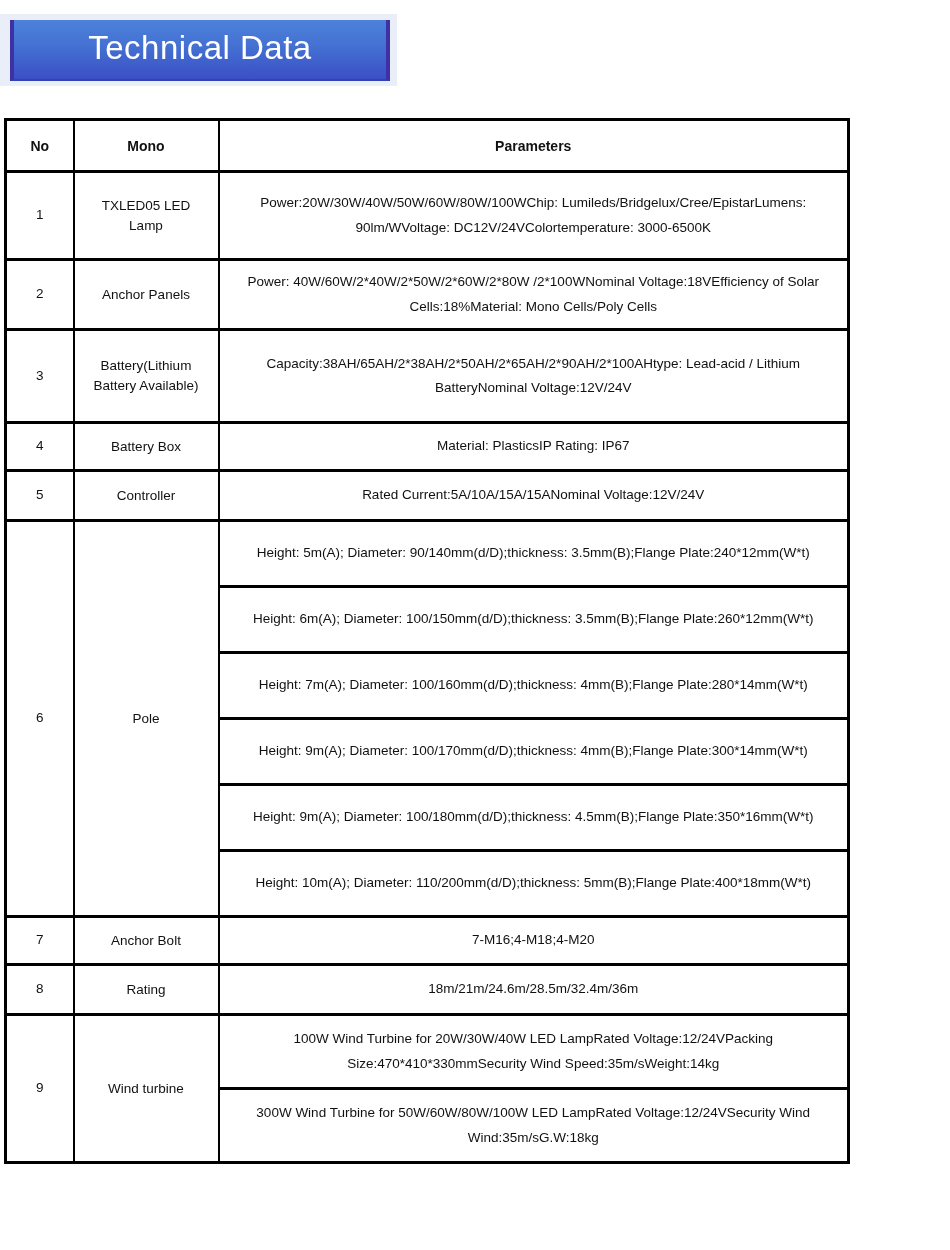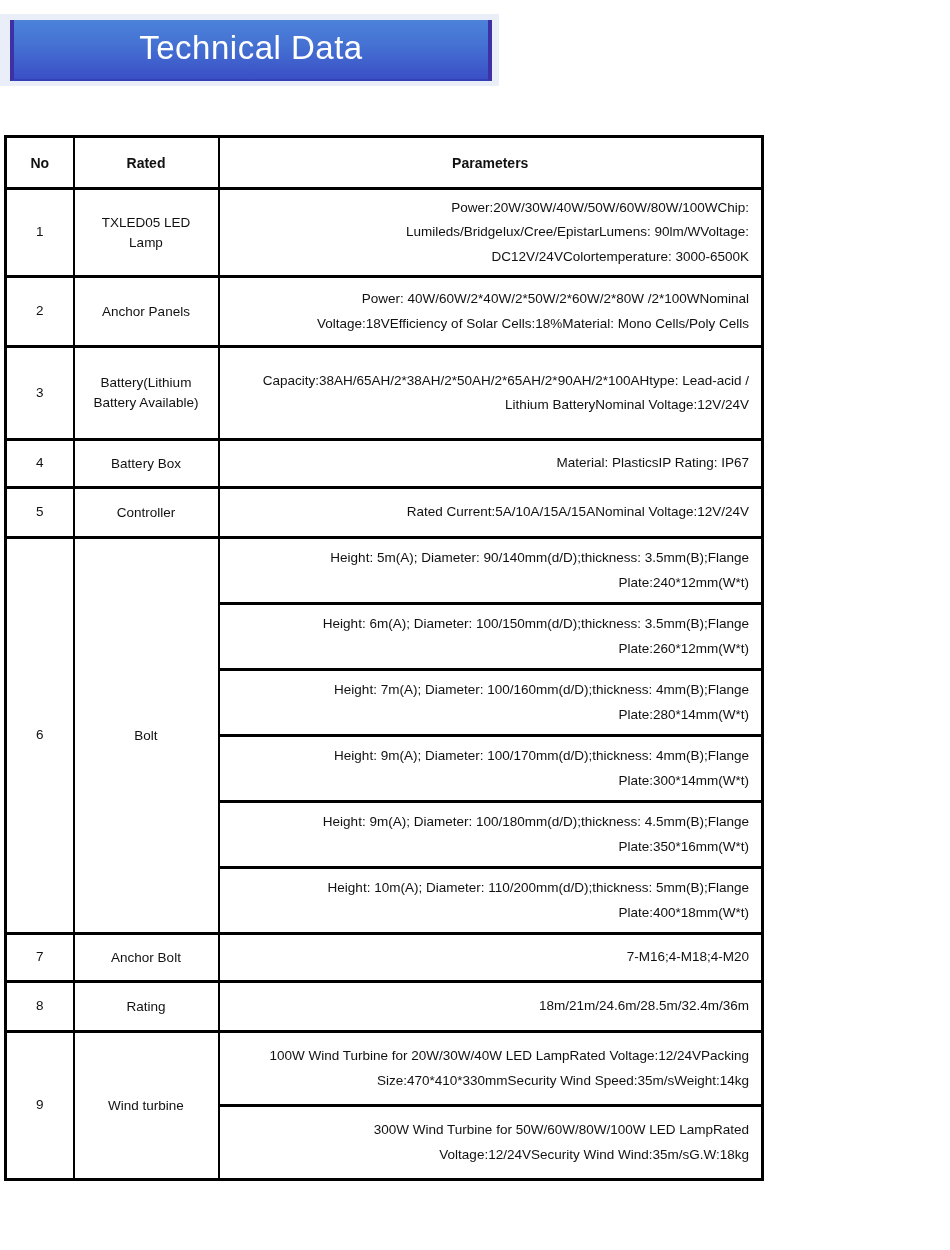--- a/index.html
+++ b/index.html
@@ -8,21 +8,21 @@
     background: #ffffff;
     font-family: "Liberation Sans", sans-serif;
     color: #111;
   }
   .page { position: relative; width: 950px; height: 1250px; background: #fff; }
 
   
   .banner-wrap {
     position: absolute;
     top: 14px; left: 0;
-    width: 499px; height: 72px;
+    width: 397px; height: 72px;
     background: #e9eef8;
   }
   .banner {
     position: absolute;
     top: 6px; bottom: 5px; left: 10px; right: 7px;
     background: linear-gradient(to bottom, #4c82da 0%, #4470d2 45%, #3b4fc6 100%);
     border-left: 4px solid #3e30a5;
     border-right: 4px solid #3e30a5;
     border-bottom: 2px solid #3241b4;
     display: flex;
@@ -33,22 +33,22 @@
     color: #ffffff;
     font-size: 33px;
     letter-spacing: 0.5px;
     font-weight: 400;
     padding-bottom: 3px;
   }
 
   
   table.spec {
     position: absolute;
-    top: 135px; left: 4px;
-    width: 760px;
+    top: 118px; left: 4px;
+    width: 846px;
     border-collapse: collapse;
     table-layout: fixed;
     border: 3px solid #000;
   }
   .spec th, .spec td {
     border-left: 2px solid #000;
     border-right: 2px solid #000;
     border-top: 3px solid #000;
     border-bottom: 3px solid #000;
     text-align: center;
@@ -56,21 +56,21 @@
     font-size: 13.5px;
     background: #fff;
   }
   .spec th {
     font-weight: bold;
     font-size: 14px;
     height: 52px;
   }
   .spec td.no   { line-height: 1.4; }
   .spec td.item { line-height: 1.45; padding: 2px 18px; text-align: center; }
-  .spec td.param{ line-height: 1.8;  padding: 4px 12px; text-align: right; }
+  .spec td.param{ line-height: 1.8;  padding: 4px 12px; }
 </style>
 </head>
 <body>
 
 <div class="page">
 
   <div class="banner-wrap">
     <div class="banner">
       <span class="banner-title">Technical Data</span>
     </div>
@@ -79,21 +79,21 @@
   <table class="spec">
     <colgroup>
       <col style="width:68px">
       <col style="width:145px">
       <col>
     </colgroup>
 
     <tbody>
         <tr style="height:52px">
       <th>No</th>
-      <th>Rated</th>
+      <th>Mono</th>
       <th>Parameters</th>
     </tr>
 
     <tr style="height:88px">
       <td class="no">1</td>
       <td class="item">TXLED05 LED Lamp</td>
       <td class="param">Power:20W/30W/40W/50W/60W/80W/100WChip: Lumileds/Bridgelux/Cree/EpistarLumens: 90lm/WVoltage: DC12V/24VColortemperature: 3000-6500K</td>
     </tr>
 
     <tr style="height:70px">
@@ -115,21 +115,21 @@
     </tr>
 
     <tr style="height:50px">
       <td class="no">5</td>
       <td class="item">Controller</td>
       <td class="param">Rated Current:5A/10A/15A/15ANominal Voltage:12V/24V</td>
     </tr>
 
     <tr style="height:66px">
       <td class="no" rowspan="6">6</td>
-      <td class="item" rowspan="6">Bolt</td>
+      <td class="item" rowspan="6">Pole</td>
       <td class="param">Height: 5m(A); Diameter: 90/140mm(d/D);thickness: 3.5mm(B);Flange Plate:240*12mm(W*t)</td>
     </tr>
     <tr style="height:66px">
       <td class="param">Height: 6m(A); Diameter: 100/150mm(d/D);thickness: 3.5mm(B);Flange Plate:260*12mm(W*t)</td>
     </tr>
     <tr style="height:66px">
       <td class="param">Height: 7m(A); Diameter: 100/160mm(d/D);thickness: 4mm(B);Flange Plate:280*14mm(W*t)</td>
     </tr>
     <tr style="height:66px">
       <td class="param">Height: 9m(A); Diameter: 100/170mm(d/D);thickness: 4mm(B);Flange Plate:300*14mm(W*t)</td>

